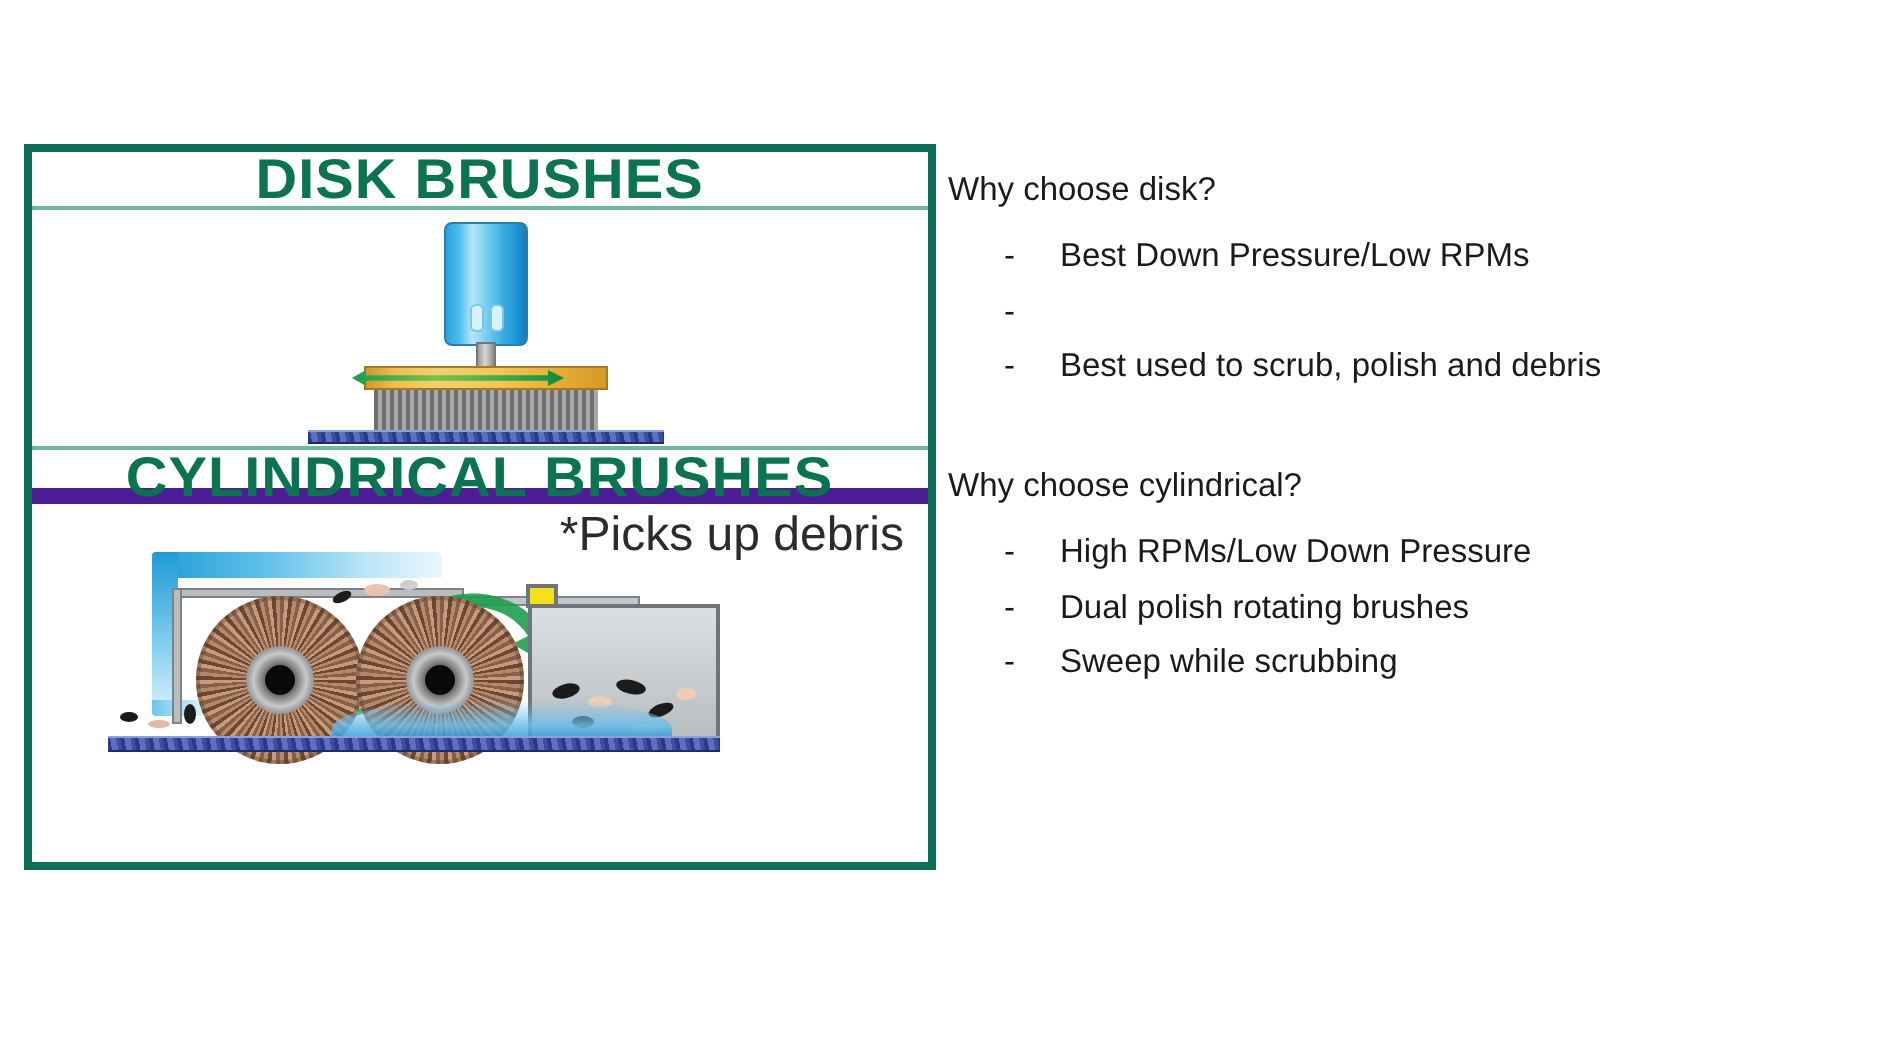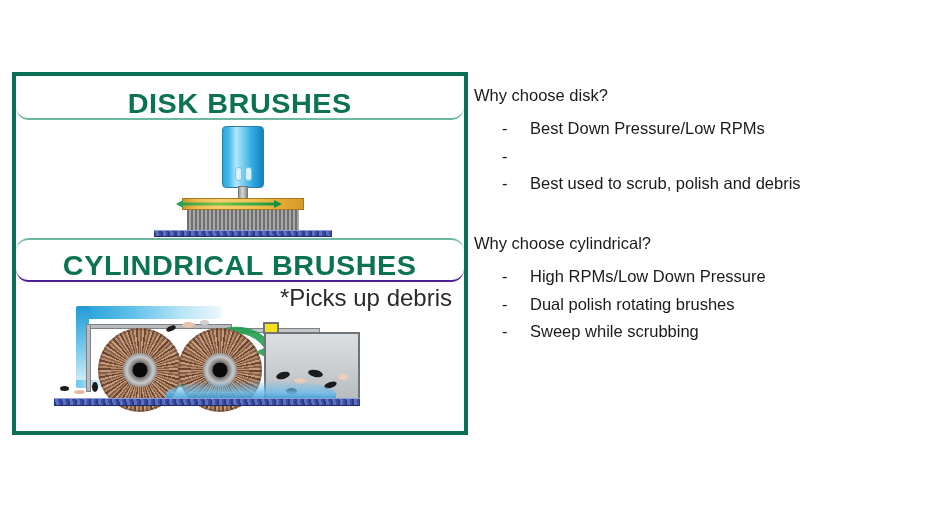--- a/index.html
+++ b/index.html
@@ -23,41 +23,40 @@
     top: 72px;
     width: 456px;
     height: 363px;
     box-sizing: border-box;
     border: 4px solid #0d6f55;
     background: #ffffff;
   }
 
   .panel-title-bar {
     position: relative;
-    height: 44px;
+    height: 29px;
     border-bottom: 2px solid #6fb9a4;
     box-sizing: border-box;
     display: flex;
-    align-items: flex-end;
+    align-items: flex-start;
     justify-content: center;
-    border-radius: 13px;
   }
   .panel-title {
     font-family: "Liberation Sans", sans-serif;
     font-weight: bold;
     font-size: 28px;
     letter-spacing: 0.5px;
     color: #0c7352;
     white-space: nowrap;
     line-height: 1;
     transform: scaleX(1.03);
   }
   #cylindrical-title-bar {
     border-top: 2px solid #6fb9a4;
-    border-bottom: 2px solid #4c1d95;
+    border-bottom: 8px solid #4c1d95;
   }
 
   
   #disk-illustration {
     position: relative;
     height: 118px;
     overflow: hidden;
   }
   #disk-motor {
     position: absolute;

